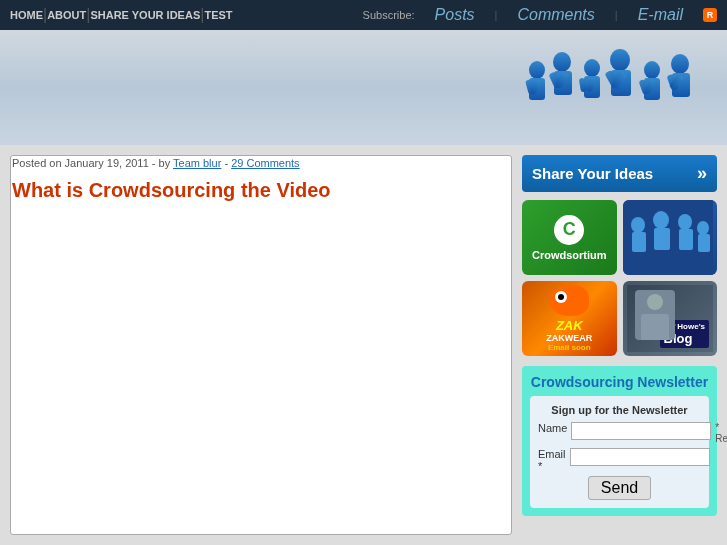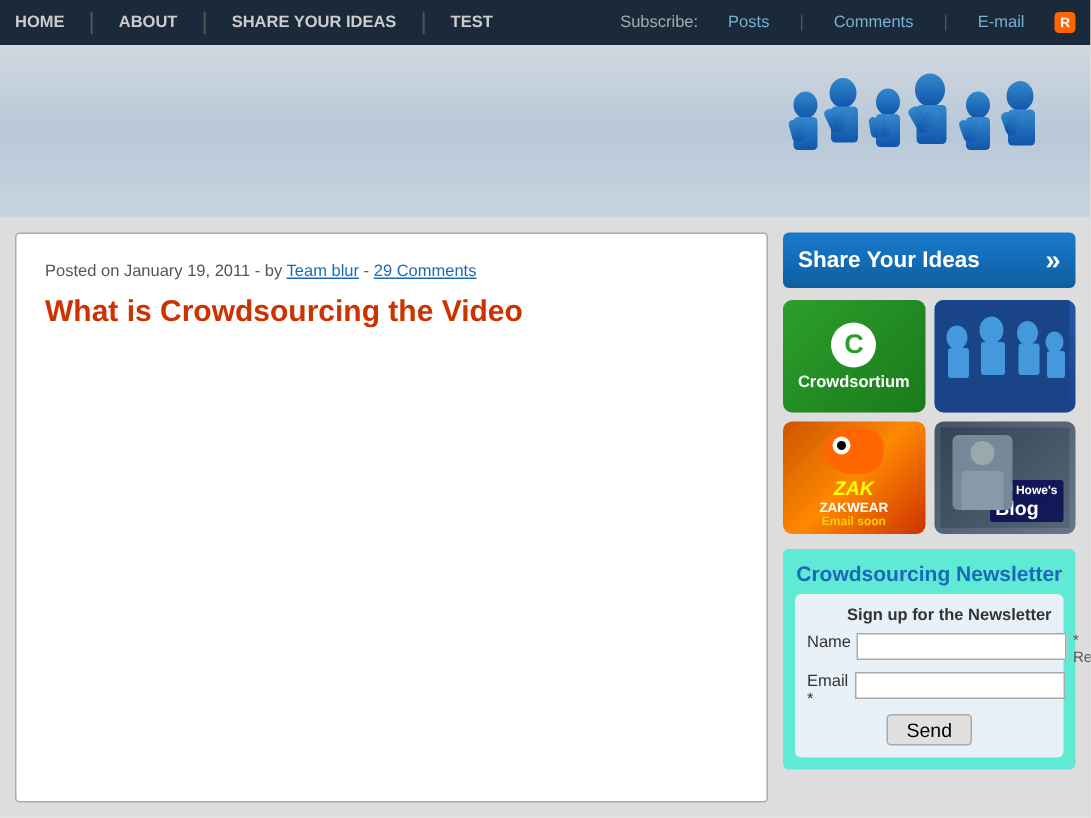--- a/index.html
+++ b/index.html
@@ -14,40 +14,41 @@
     
     #topnav {
       background: #1a2a3a;
       padding: 6px 10px;
       display: flex;
       align-items: center;
       justify-content: space-between;
     }
     #topnav .nav-links {
       display: flex;
-      gap: 16px;
+      gap: 0;
       align-items: center;
     }
     #topnav .nav-links a {
       color: #ccc;
       font-size: 11px;
       text-decoration: none;
       font-weight: bold;
     }
     #topnav .subscribe-area {
       display: flex;
       align-items: center;
       gap: 20px;
       font-size: 11px;
       color: #aaa;
     }
     #topnav .subscribe-area a {
       color: #7ab0d0;
       text-decoration: none;
-      font-size: 11px;
+      font-size: 16px;
+      font-style: italic;
     }
     #topnav .subscribe-area .separator {
       color: #555;
     }
     .rss-icon {
       display: inline-block;
       width: 14px;
       height: 14px;
       background: #f60;
       border-radius: 3px;
@@ -101,21 +102,21 @@
       padding: 10px;
       background: #ddd;
     }
 
     
     #content {
       flex: 1;
       background: white;
       border: 1px solid #aaa;
       border-radius: 3px;
-      padding: 19px;
+      padding: 1px;
       min-height: 380px;
       margin-right: 10px;
     }
     .post-meta {
       font-size: 11px;
       color: #555;
       margin-bottom: 10px;
     }
     .post-meta a {
       color: #1a6bb5;
@@ -230,21 +231,21 @@
       text-align: center;
     }
     .newsletter-form {
       background: #e8f0f8;
       border-radius: 4px;
       padding: 8px;
     }
     .newsletter-form .form-title {
       font-size: 11px;
       color: #333;
-      text-align: right;
+      text-align: center;
       margin-bottom: 6px;
       font-weight: bold;
     }
     .form-row {
       display: flex;
       align-items: flex-start;
       gap: 4px;
       margin-bottom: 4px;
       font-size: 11px;
     }
@@ -264,21 +265,21 @@
       color: #555;
       font-size: 10px;
     }
     .send-btn {
       display: block;
       margin: 4px auto 0;
       padding: 2px 12px;
       background: #e0e0e0;
       border: 1px solid #aaa;
       border-radius: 3px;
-      font-size: 13px;
+      font-size: 16px;
       cursor: pointer;
     }
 
     
     .crowd-svg {
       position: absolute;
       right: 0;
       bottom: 0;
     }
   </style>

